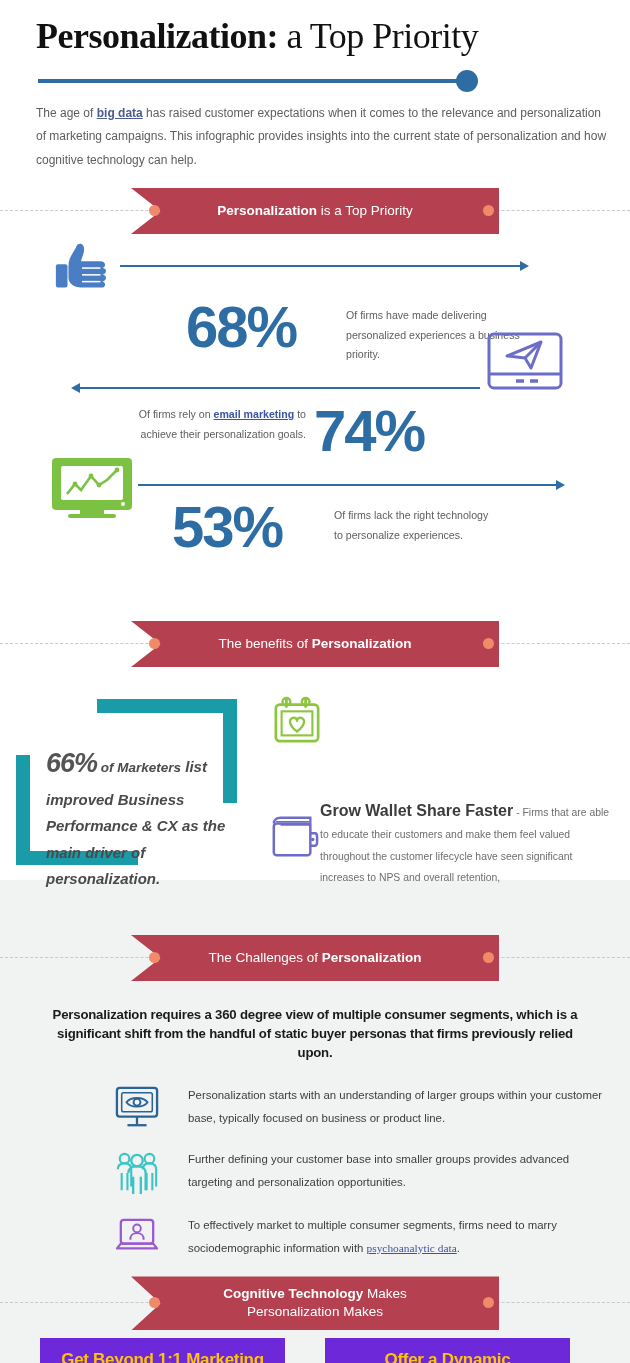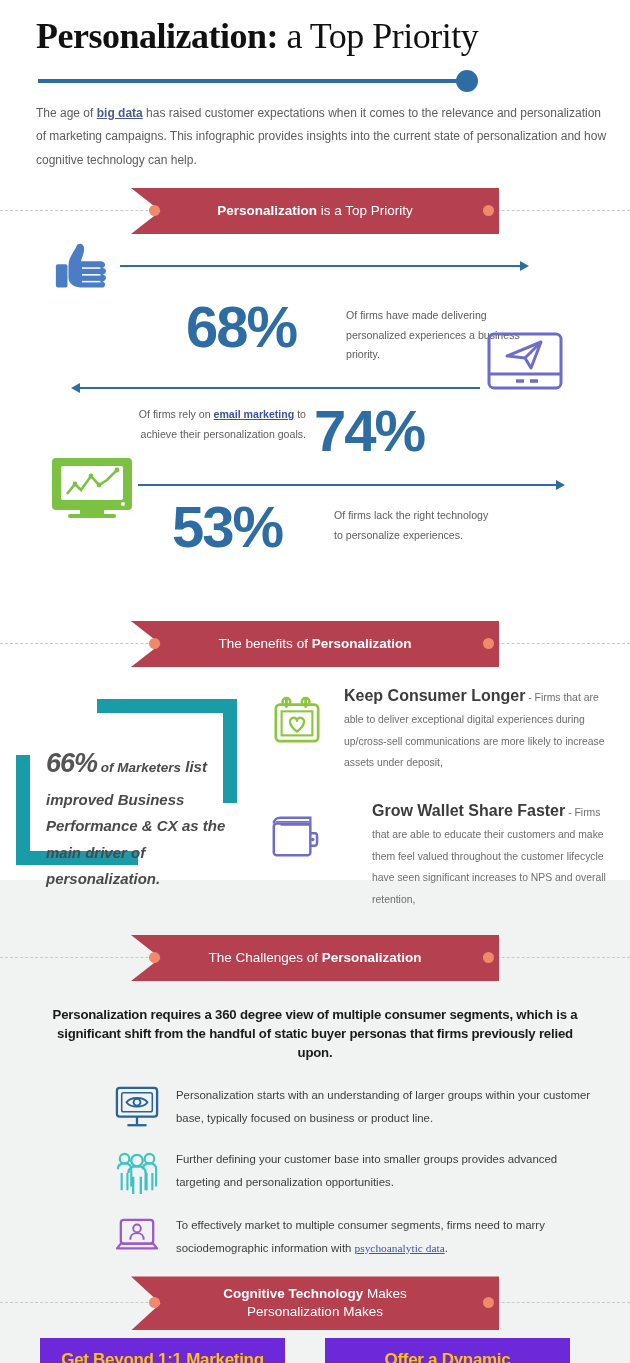--- a/index.html
+++ b/index.html
@@ -191,21 +191,21 @@
     font-size: 13.2px;
     color: #1a1a1a;
     text-align: center;
     line-height: 1.45;
     padding: 0 18px;
     letter-spacing: -0.2px;
   }
   .ch-item {
     display: flex;
     align-items: flex-start;
-    gap: 14px;
+    gap: 26px;
     margin-bottom: 14px;
   }
   .ch-icon { width: 48px; flex: 0 0 48px; padding-top: 2px; }
   .ch-text {
     font-size: 11.4px;
     line-height: 1.95;
     color: #3c3c3c;
     max-width: 420px;
   }
   .ch-text a { color: #3a53a4; text-decoration: underline; font-family: Liberation Serif, serif; }
@@ -353,36 +353,33 @@
         <svg width="50" height="50" viewBox="0 0 52 52">
           <path d="M15 4 v8" stroke="#8cc63f" stroke-width="3" fill="none" stroke-linecap="round"></path>
           <path d="M35 4 v8" stroke="#8cc63f" stroke-width="3" fill="none" stroke-linecap="round"></path>
           <circle cx="15" cy="7" r="4" fill="none" stroke="#8cc63f" stroke-width="2.6"></circle>
           <circle cx="35" cy="7" r="4" fill="none" stroke="#8cc63f" stroke-width="2.6"></circle>
           <rect x="4" y="10" width="44" height="38" rx="4" fill="none" stroke="#8cc63f" stroke-width="2.8"></rect>
           <rect x="10" y="17" width="32" height="25" fill="none" stroke="#8cc63f" stroke-width="2.2"></rect>
           <path d="M26 38 C18 32, 17 26, 21 24 C24 22.5, 26 25, 26 27 C26 25, 28 22.5, 31 24 C35 26, 34 32, 26 38 Z" fill="none" stroke="#8cc63f" stroke-width="2.4" stroke-linejoin="round"></path>
         </svg>
       </div>
-      <div style="margin-left:72px;">
-        <span class="benefit-title">Keep Consumer Longer</span><span class="benefit-body"> - Firms that are able to deliver exceptional digital experiences during up/cross-sell communications are more likely to increase assets under deposit,</span>
-      </div>
     </div>
 
     <div class="benefit-item" style="left:268px; top:135px; width:348px;">
       <div style="position:absolute; left:0; top:10px;">
         <svg width="52" height="50" viewBox="0 0 54 52">
           <path d="M6 12 C6 8, 9 6, 13 6 L44 6 L44 13 L13 13" fill="none" stroke="#6d6dc9" stroke-width="2.4"></path>
           <line x1="8" y1="10" x2="43" y2="10" stroke="#6d6dc9" stroke-width="1.4"></line>
           <rect x="6" y="12" width="38" height="33" rx="3" fill="none" stroke="#6d6dc9" stroke-width="2.6"></rect>
           <path d="M44 22 L49 22 C51 22, 51 24, 51 26 L51 31 C51 33, 51 35, 49 35 L44 35" fill="none" stroke="#6d6dc9" stroke-width="2.6"></path>
           <circle cx="46.5" cy="28.5" r="1.8" fill="#6d6dc9"></circle>
         </svg>
       </div>
-      <div style="margin-left:104px;">
+      <div style="margin-left:52px;">
         <span class="benefit-title">Grow Wallet Share Faster</span><span class="benefit-body"> - Firms that are able to educate their customers and make them feel valued throughout the customer lifecycle have seen significant increases to NPS and overall retention,</span>
       </div>
     </div>
   </div>
 
   <div class="banner-row" style="margin-top:8px; z-index:3;">
     <div class="banner-dashline"></div>
     <div class="ribbon" style="left:131px; width:368px;">
       <span><span>The Challenges of </span><b>Personalization</b></span>
     </div>

